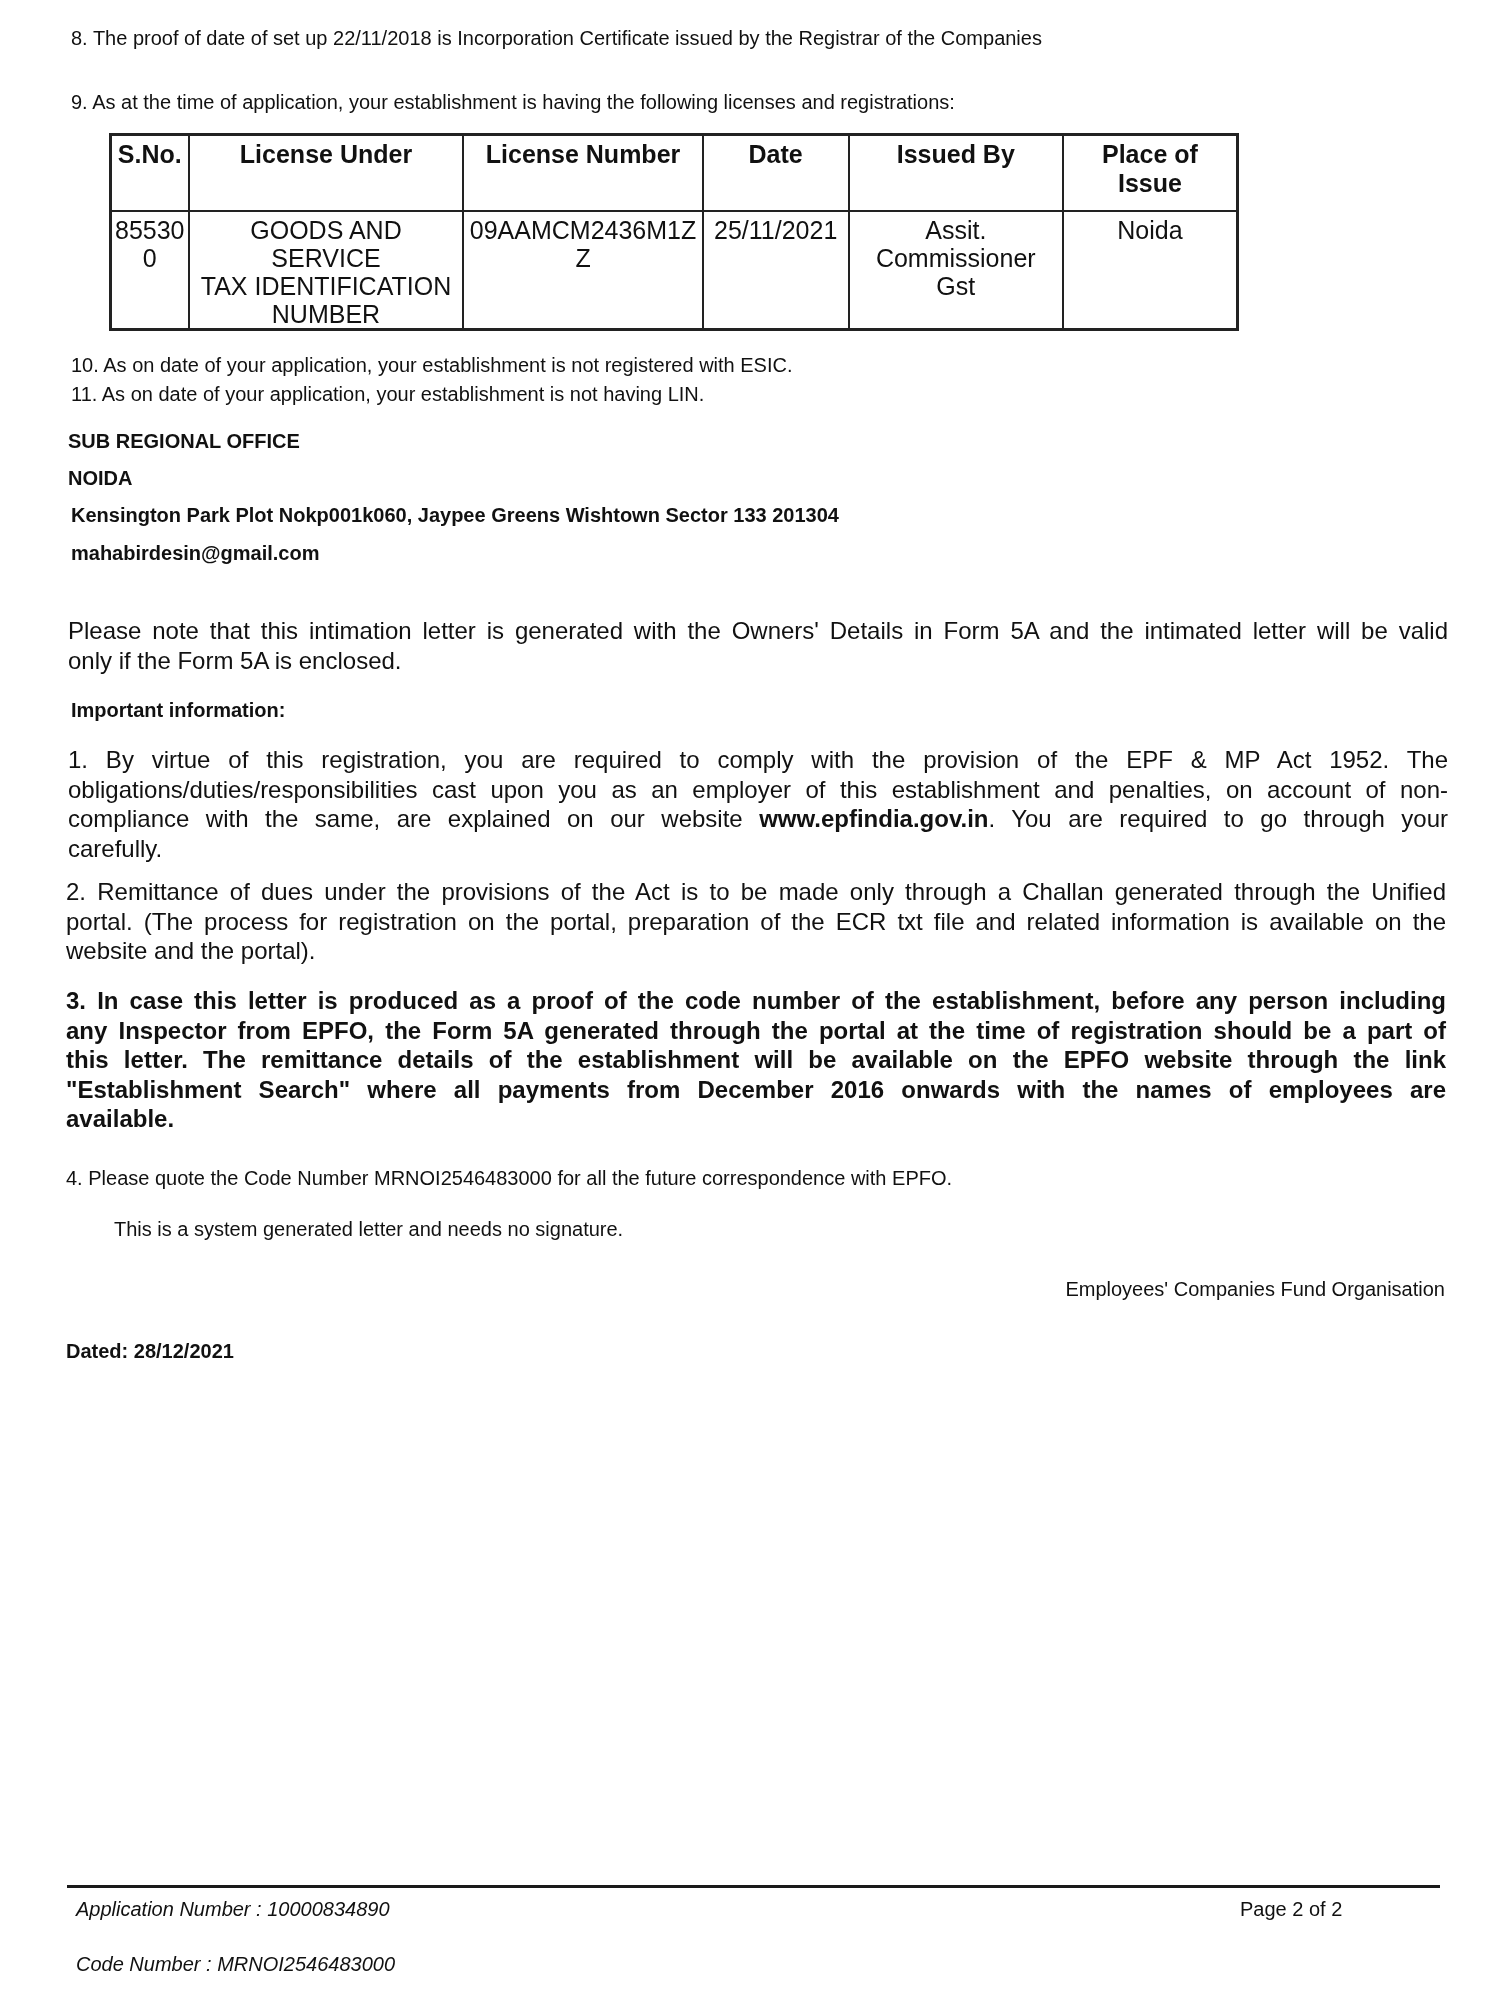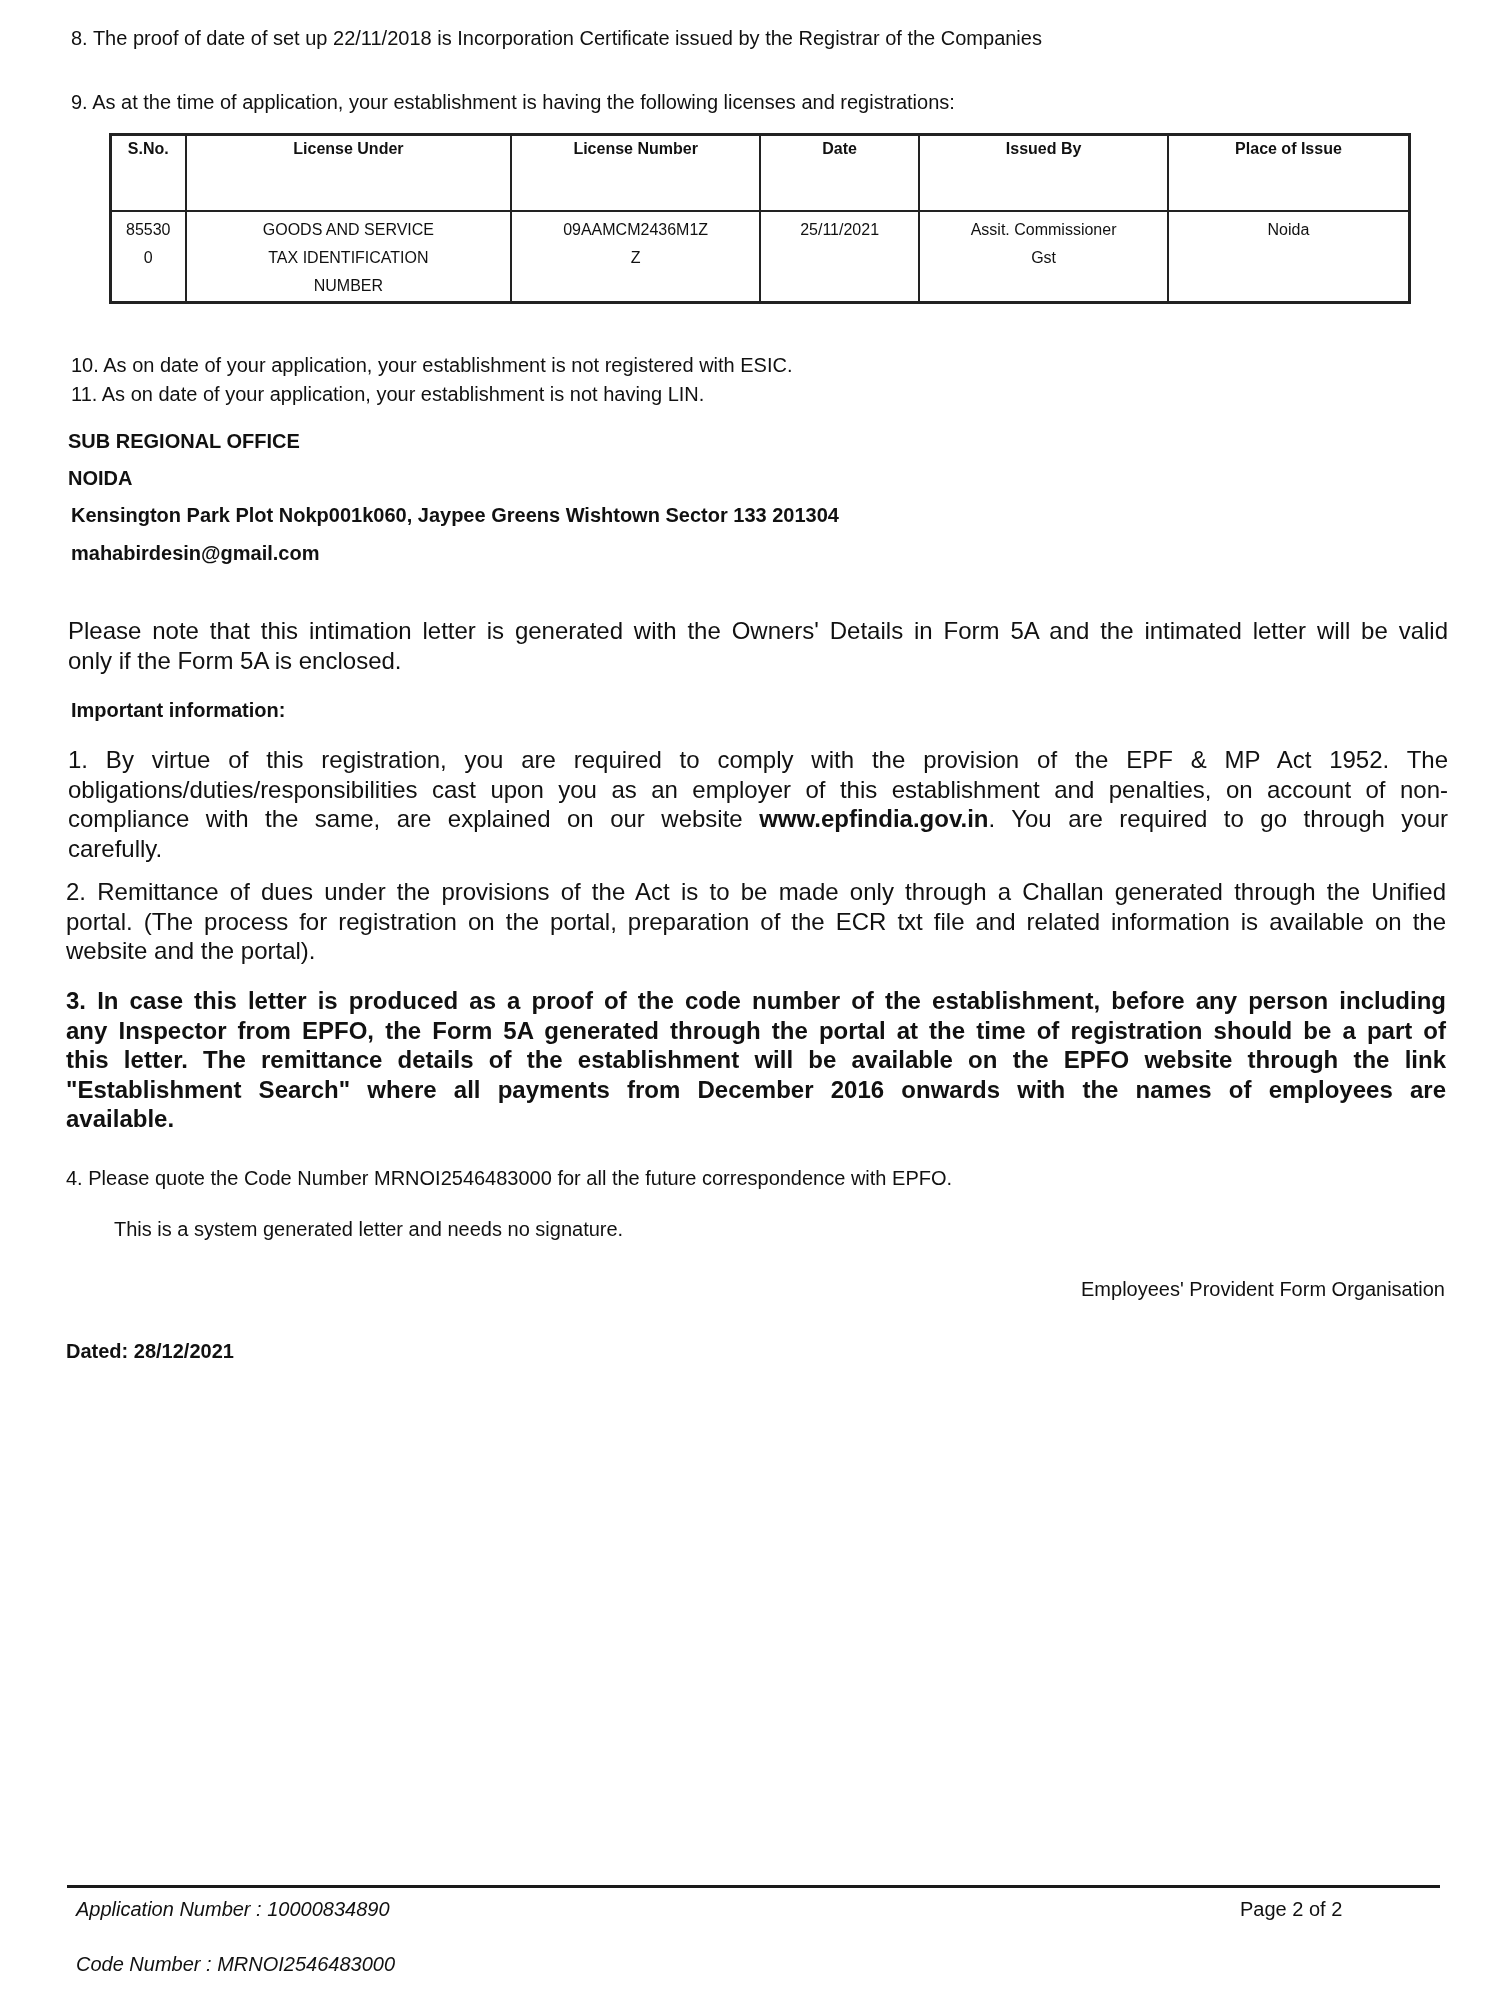--- a/index.html
+++ b/index.html
@@ -5,22 +5,22 @@
   html, body { margin: 0; padding: 0; background: #ffffff; }
   body { width: 1500px; height: 2000px; position: relative; overflow: hidden;
          font-family: "Liberation Sans", sans-serif; color: #111111; }
   .t { position: absolute; white-space: nowrap; font-size: 20px; line-height: 28px; }
   .b { font-weight: bold; }
   .para { position: absolute; left: 68px; width: 1380px; font-size: 24px; line-height: 29.5px;
           text-align: justify; }
   .para .line { display: block; text-align: justify; text-align-last: justify; white-space: nowrap; }
   .para .line.last { text-align-last: left; }
 
-  table.lic { position: absolute; left: 109px; top: 133px; width: 1302px; height: 171px;
-              border-collapse: collapse; border: 3px solid #222; font-size: 16px; }
+  table.lic { position: absolute; left: 109px; top: 133px; width: 1130px; height: 171px;
+              border-collapse: collapse; border: 3px solid #222; font-size: 25px; }
   table.lic th, table.lic td { border: 2px solid #222; padding: 0 3px; vertical-align: top; }
   table.lic th { font-weight: bold; text-align: center; height: 70px; padding-top: 4px; }
   table.lic td { line-height: 28px; padding-top: 4px; text-align: center; }
   .col1 { width: 73px; } .col2 { width: 317px; } .col3 { width: 242px; }
   .col4 { width: 155px; } .col5 { width: 242px; } .col6 { width: 235px; }
 
   .footer-rule { position: absolute; left: 67px; top: 1885px; width: 1373px; height: 3px; background: #1a1a1a; }
   .it { font-style: italic; }
 </style>
 </head>
@@ -104,19 +104,19 @@
 <div class="para b" style="top:986px; left:66px;">
   <span class="line">3. In case this letter is produced as a proof of the code number of the establishment, before any person including</span>
   <span class="line">any Inspector from EPFO, the Form 5A generated through the portal at the time of registration should be a part of</span>
   <span class="line">this letter. The remittance details of the establishment will be available on the EPFO website through the link</span>
   <span class="line">"Establishment Search" where all payments from December 2016 onwards with the names of employees are</span>
   <span class="line last">available.</span>
 </div>
 
 <div class="t" style="left:66px; top:1164px;">4. Please quote the Code Number MRNOI2546483000 for all the future correspondence with EPFO.</div>
 <div class="t" style="left:66px; top:1215px;margin-left:48px;">This is a system generated letter and needs no signature.</div>
-<div class="t" style="right:55px; top:1275px;">Employees' Provident Form Organisation</div>
+<div class="t" style="right:55px; top:1275px;">Employees' Companies Fund Organisation</div>
 <div class="t b" style="left:66px; top:1337px;text-align:right;">Dated: 28/12/2021</div>
 
 <div class="footer-rule"></div>
 <div class="t it" style="left:76px; top:1895px;">Application Number : 10000834890</div>
 <div class="t" style="left:1240px; top:1895px;">Page 2 of 2</div>
 <div class="t it" style="left:76px; top:1950px;">Code Number : MRNOI2546483000</div>
 
 </body></html>

